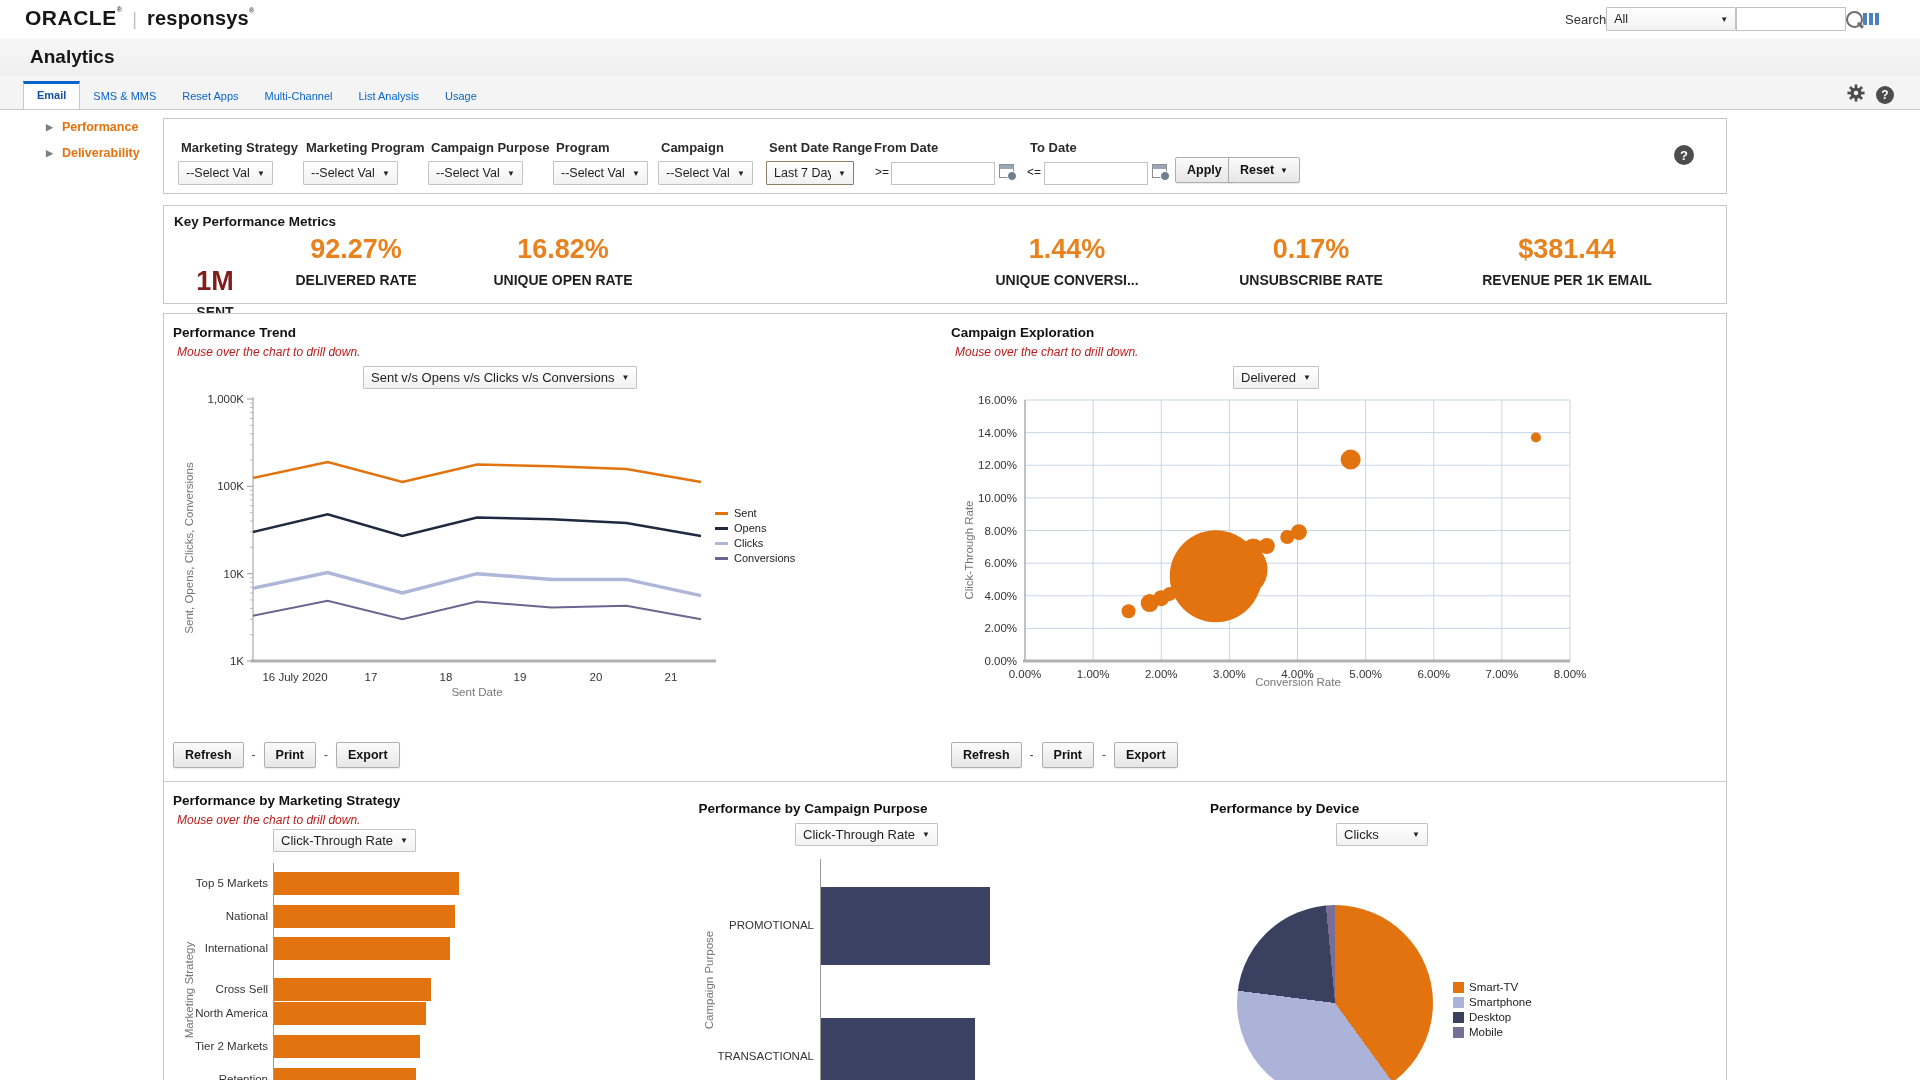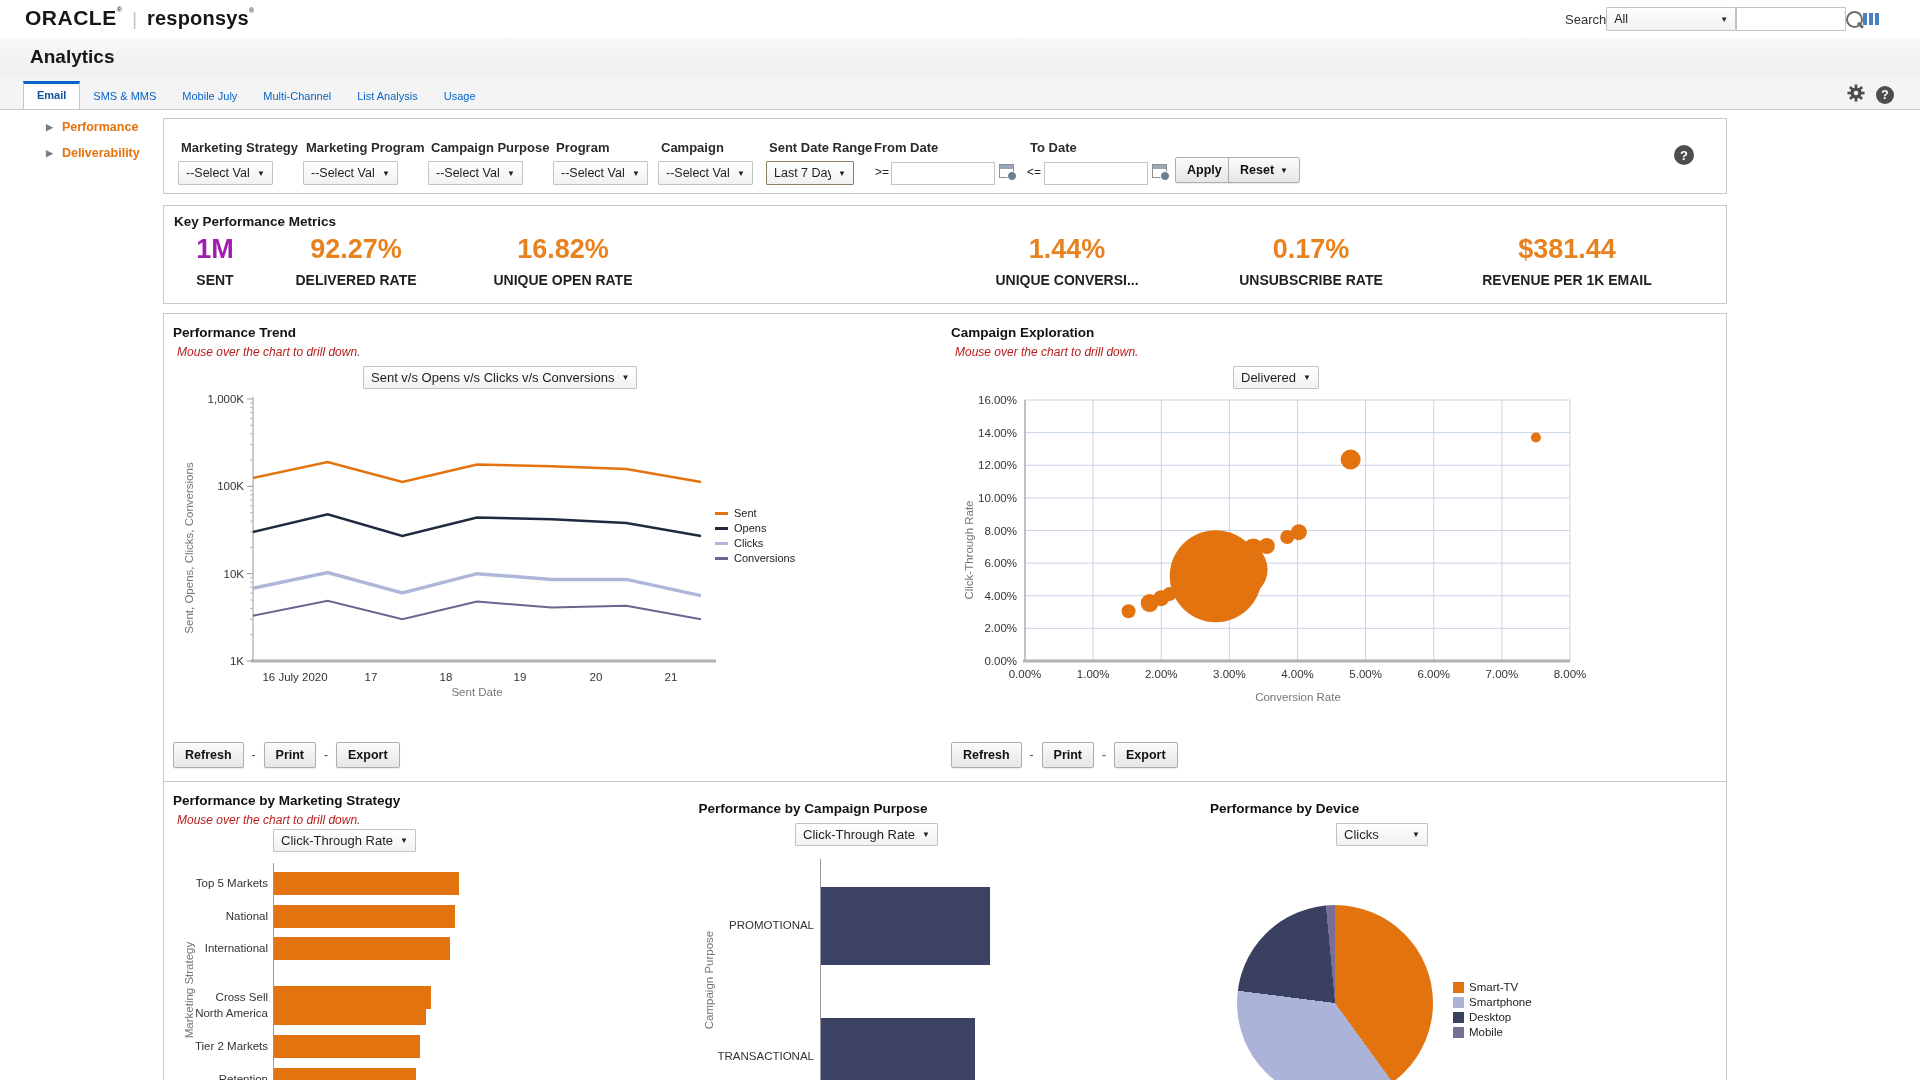--- a/index.html
+++ b/index.html
@@ -137,21 +137,21 @@
   </div>
 
   <div class="navbar">
     <div class="page-title">Analytics</div>
   </div>
 
   <div class="tabbar">
     <div class="tabs" id="tabs">
         <div class="tab active">Email</div>
         <div class="tab">SMS &amp; MMS</div>
-        <div class="tab">Mobile July</div>
+        <div class="tab">Reset Apps</div>
         <div class="tab">Multi-Channel</div>
         <div class="tab">List Analysis</div>
         <div class="tab">Usage</div>
       </div>
     <div class="util-icons">
       <span>
         <svg width="18" height="18" viewBox="0 0 16 16" id="gearSvg">
             <rect x="6.8" y="0.4" width="2.4" height="3.4" fill="#4d4d4d" transform="rotate(0 8 8)"></rect>
             <rect x="6.8" y="0.4" width="2.4" height="3.4" fill="#4d4d4d" transform="rotate(45 8 8)"></rect>
             <rect x="6.8" y="0.4" width="2.4" height="3.4" fill="#4d4d4d" transform="rotate(90 8 8)"></rect>
@@ -220,21 +220,21 @@
       <span class="f-label" style="left: 605px;">Sent Date Range</span>
       <div class="combo f-combo range" style="left: 602px; width: 88px; height: 24px;">
         <span style="overflow: hidden; white-space: nowrap;">Last 7 Days</span>
         <span class="caret">▼</span>
       </div>
     </div>
 
   <div class="panel" id="kpiPanel">
     <div class="kpi-title">Key Performance Metrics</div>
   <div class="kpi" style="left: 51px;">
-        <div class="val" style="color: #a21caf;">1M</div>
+        <div class="val" style="color: #7f1d1d; margin-top: 32px;">1M</div>
         <div class="lab">SENT</div>
       </div>
       <div class="kpi" style="left: 192px;">
         <div class="val" style="color: rgb(232, 130, 30);">92.27%</div>
         <div class="lab">DELIVERED RATE</div>
       </div>
       <div class="kpi" style="left: 399px;">
         <div class="val" style="color: rgb(232, 130, 30);">16.82%</div>
         <div class="lab">UNIQUE OPEN RATE</div>
       </div>
@@ -387,21 +387,21 @@
         <circle cx="274.75" cy="183.175" r="46" fill="#E2730E"></circle>
         <circle cx="298.59375" cy="176.65" r="28" fill="#E2730E"></circle>
         <circle cx="288.375" cy="158.70625" r="11" fill="#E2730E"></circle>
         <circle cx="312.21875" cy="155.44375" r="10" fill="#E2730E"></circle>
         <circle cx="325.84375" cy="152.996875" r="8" fill="#E2730E"></circle>
         <circle cx="346.28125" cy="144.025" r="7" fill="#E2730E"></circle>
         <circle cx="357.86249999999995" cy="139.13125" r="8" fill="#E2730E"></circle>
         <circle cx="409.6375" cy="66.540625" r="10" fill="#E2730E"></circle>
         <circle cx="594.9375" cy="44.51875000000001" r="5" fill="#E2730E"></circle>
       </svg>
-    <div class="hlabel" style="left:1034px;top:377px">Conversion Rate</div>
+    <div class="hlabel" style="left:1034px;top:362px">Conversion Rate</div>
     <div class="actions" id="actionsRight" style="left:787px;top:428px">
         <button class="btn">Refresh</button>
         <span class="sep">-</span>
         <button class="btn">Print</button>
         <span class="sep">-</span>
         <button class="btn">Export</button>
       </div>
   </div>
 
   <div class="panel" id="bottomPanel">
@@ -454,21 +454,21 @@
         <div class="bar" style="width: 185px; background: rgb(226, 115, 14);"></div>
       </div>
       <div class="hrow" style="left: 25px; top: 122.6px;">
         <div class="cat">National</div>
         <div class="bar" style="width: 181.3px; background: rgb(226, 115, 14);"></div>
       </div>
       <div class="hrow" style="left: 25px; top: 155.2px;">
         <div class="cat">International</div>
         <div class="bar" style="width: 175.75px; background: rgb(226, 115, 14);"></div>
       </div>
-      <div class="hrow" style="left: 25px; top: 204px;">
+      <div class="hrow" style="left: 25px; top: 196px;">
         <div class="cat">Cross Sell</div>
         <div class="bar" style="width: 157.25px; background: rgb(226, 115, 14);"></div>
       </div>
       <div class="hrow" style="left: 25px; top: 220.4px;">
         <div class="cat">North America</div>
         <div class="bar" style="width: 151.7px; background: rgb(226, 115, 14);"></div>
       </div>
       <div class="hrow" style="left: 25px; top: 253px;">
         <div class="cat">Tier 2 Markets</div>
         <div class="bar" style="width: 146.15px; background: rgb(226, 115, 14);"></div>

